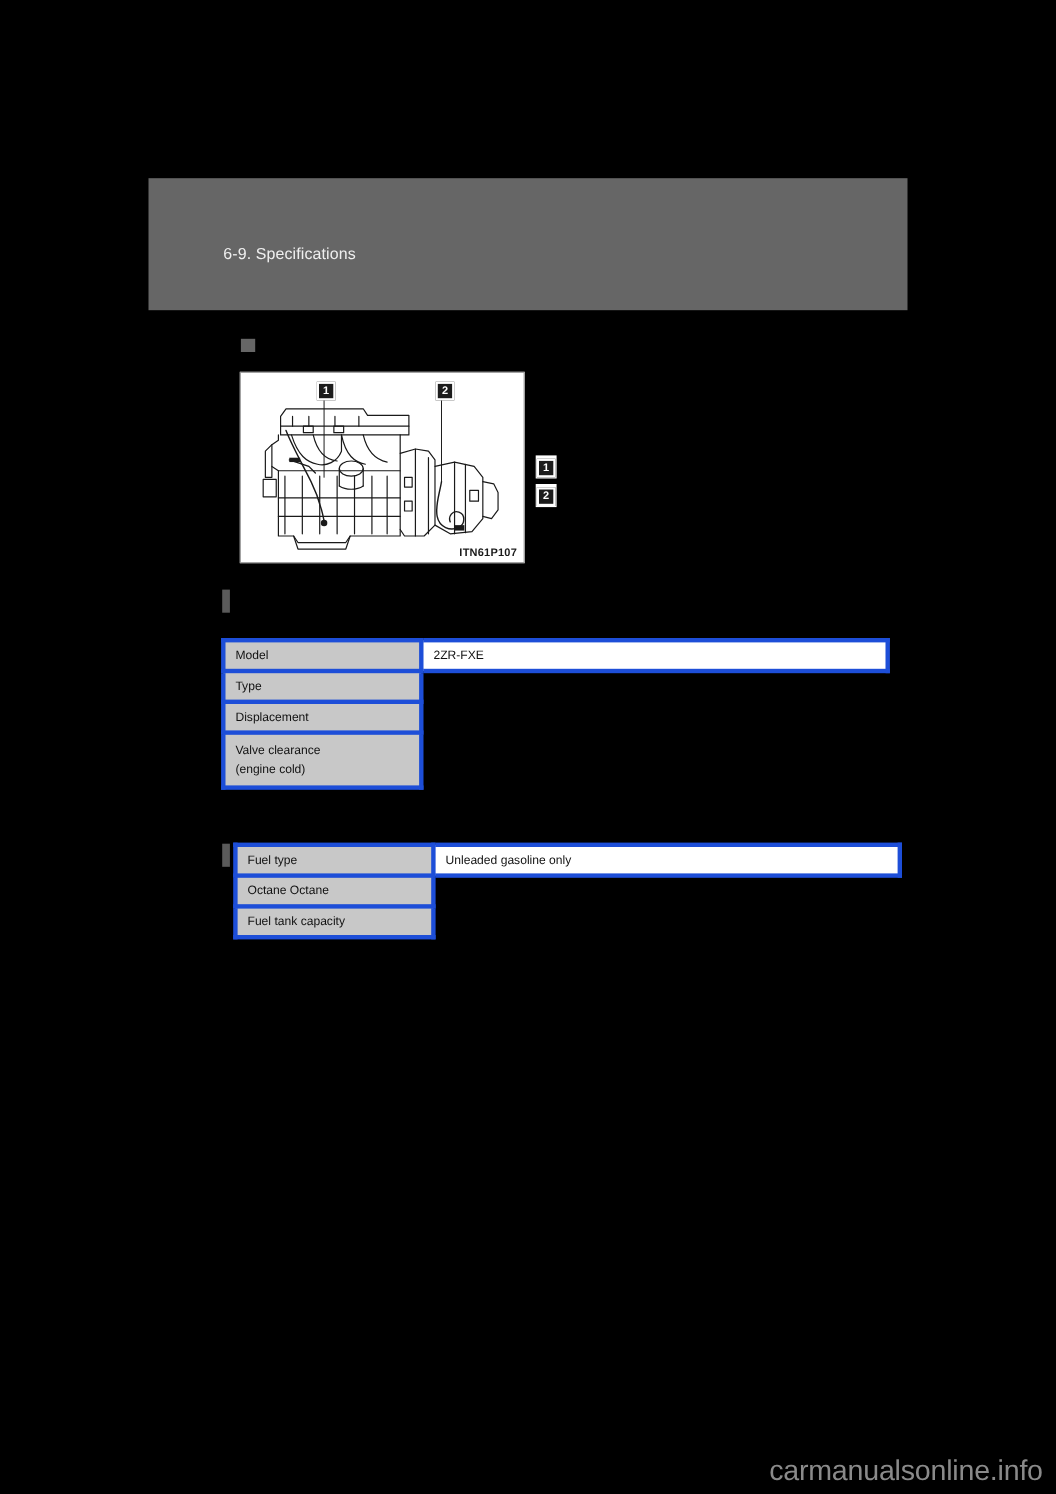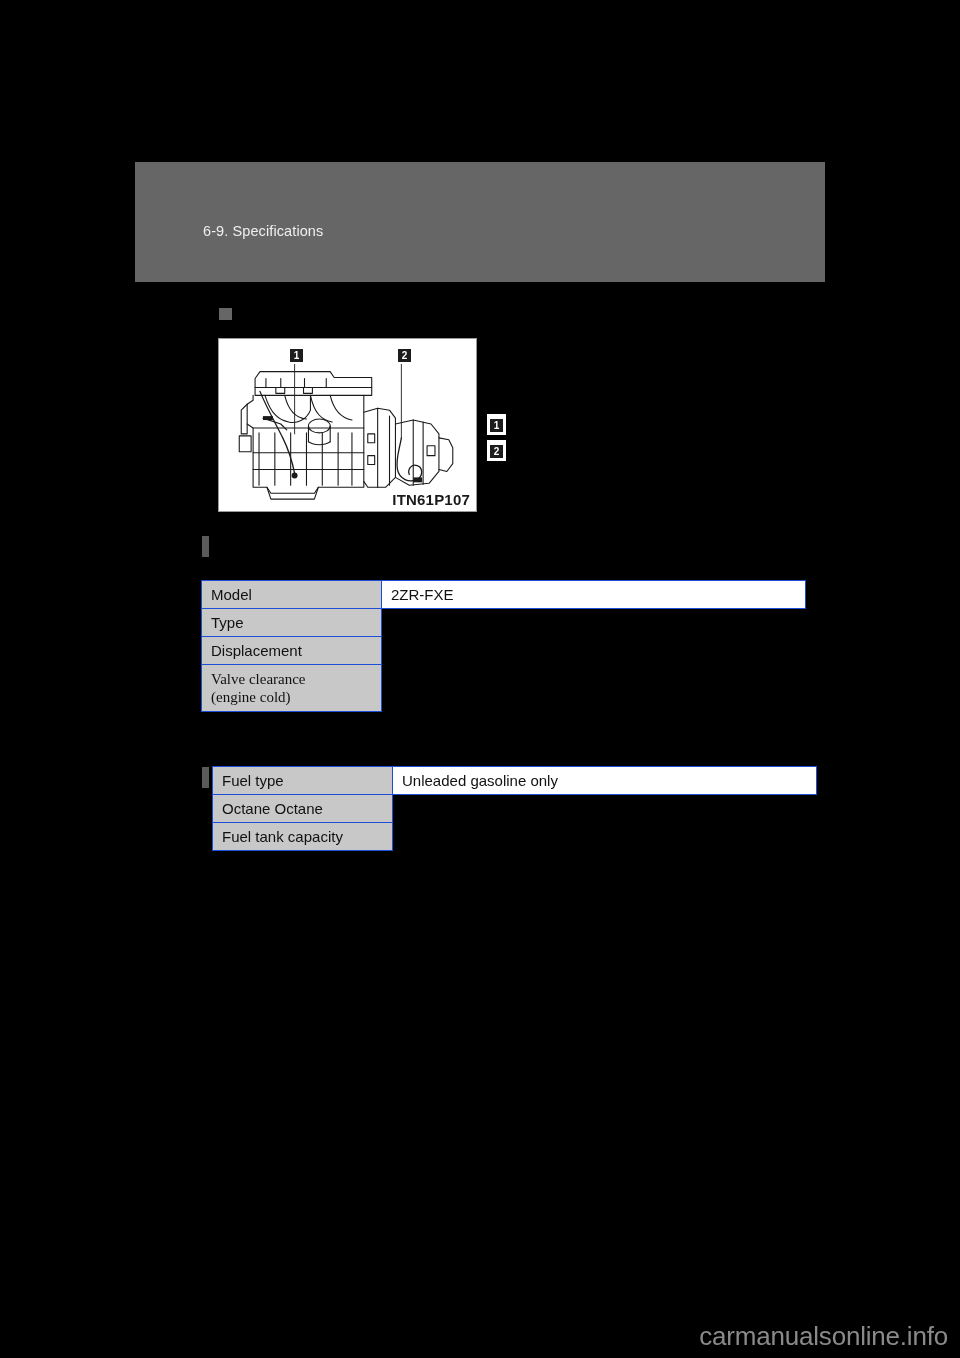--- a/index.html
+++ b/index.html
@@ -70,21 +70,21 @@
     position: absolute;
     left: 0; top: 0;
     width: 100%;
     height: 100%;
     display: block;
   }
   .figure-code {
     position: absolute;
     right: 6px;
     bottom: 3px;
-    font-size: 15px;
+    font-size: 10px;
     font-weight: bold;
     color: #1a1a1a;
     letter-spacing: 0.2px;
     white-space: nowrap;
   }
 
   
   .badge {
     display: inline-block;
     background: #1c1c1c;
@@ -114,22 +114,22 @@
 
   
   .spec-table {
     position: absolute;
     border-collapse: collapse;
   }
   .spec-table.engine { left: 201px; top: 580px; }
   .spec-table.fuel   { left: 201px; top: 766px; margin-left: 11px; }
 
   .spec-table td {
-    border: 1px solid #1d4ed8;
-    font-size: 15px;
+    border: 4px solid #1d4ed8;
+    font-size: 11px;
     color: #111111;
     padding: 5px 0 5px 9px;
     vertical-align: middle;
     box-sizing: border-box;
   }
   .spec-table td.label {
     width: 180px;
     background: #c8c8c8;
     height: 28px;
   }
@@ -139,21 +139,21 @@
   }
   .spec-table td.value {
     width: 424px;
     background: #ffffff;
     height: 28px;
   }
   .spec-table td.value.blank {
     background: transparent;
     border-color: transparent;
   }
-  .label-line { display: block; font-family: Liberation Serif, serif; }
+  .label-line { display: block; }
 
   
   .watermark {
     position: absolute;
     right: 12px;
     bottom: 6px;
     font-size: 26px;
     color: #8a8a8a;
     letter-spacing: -0.2px;
     white-space: nowrap;

